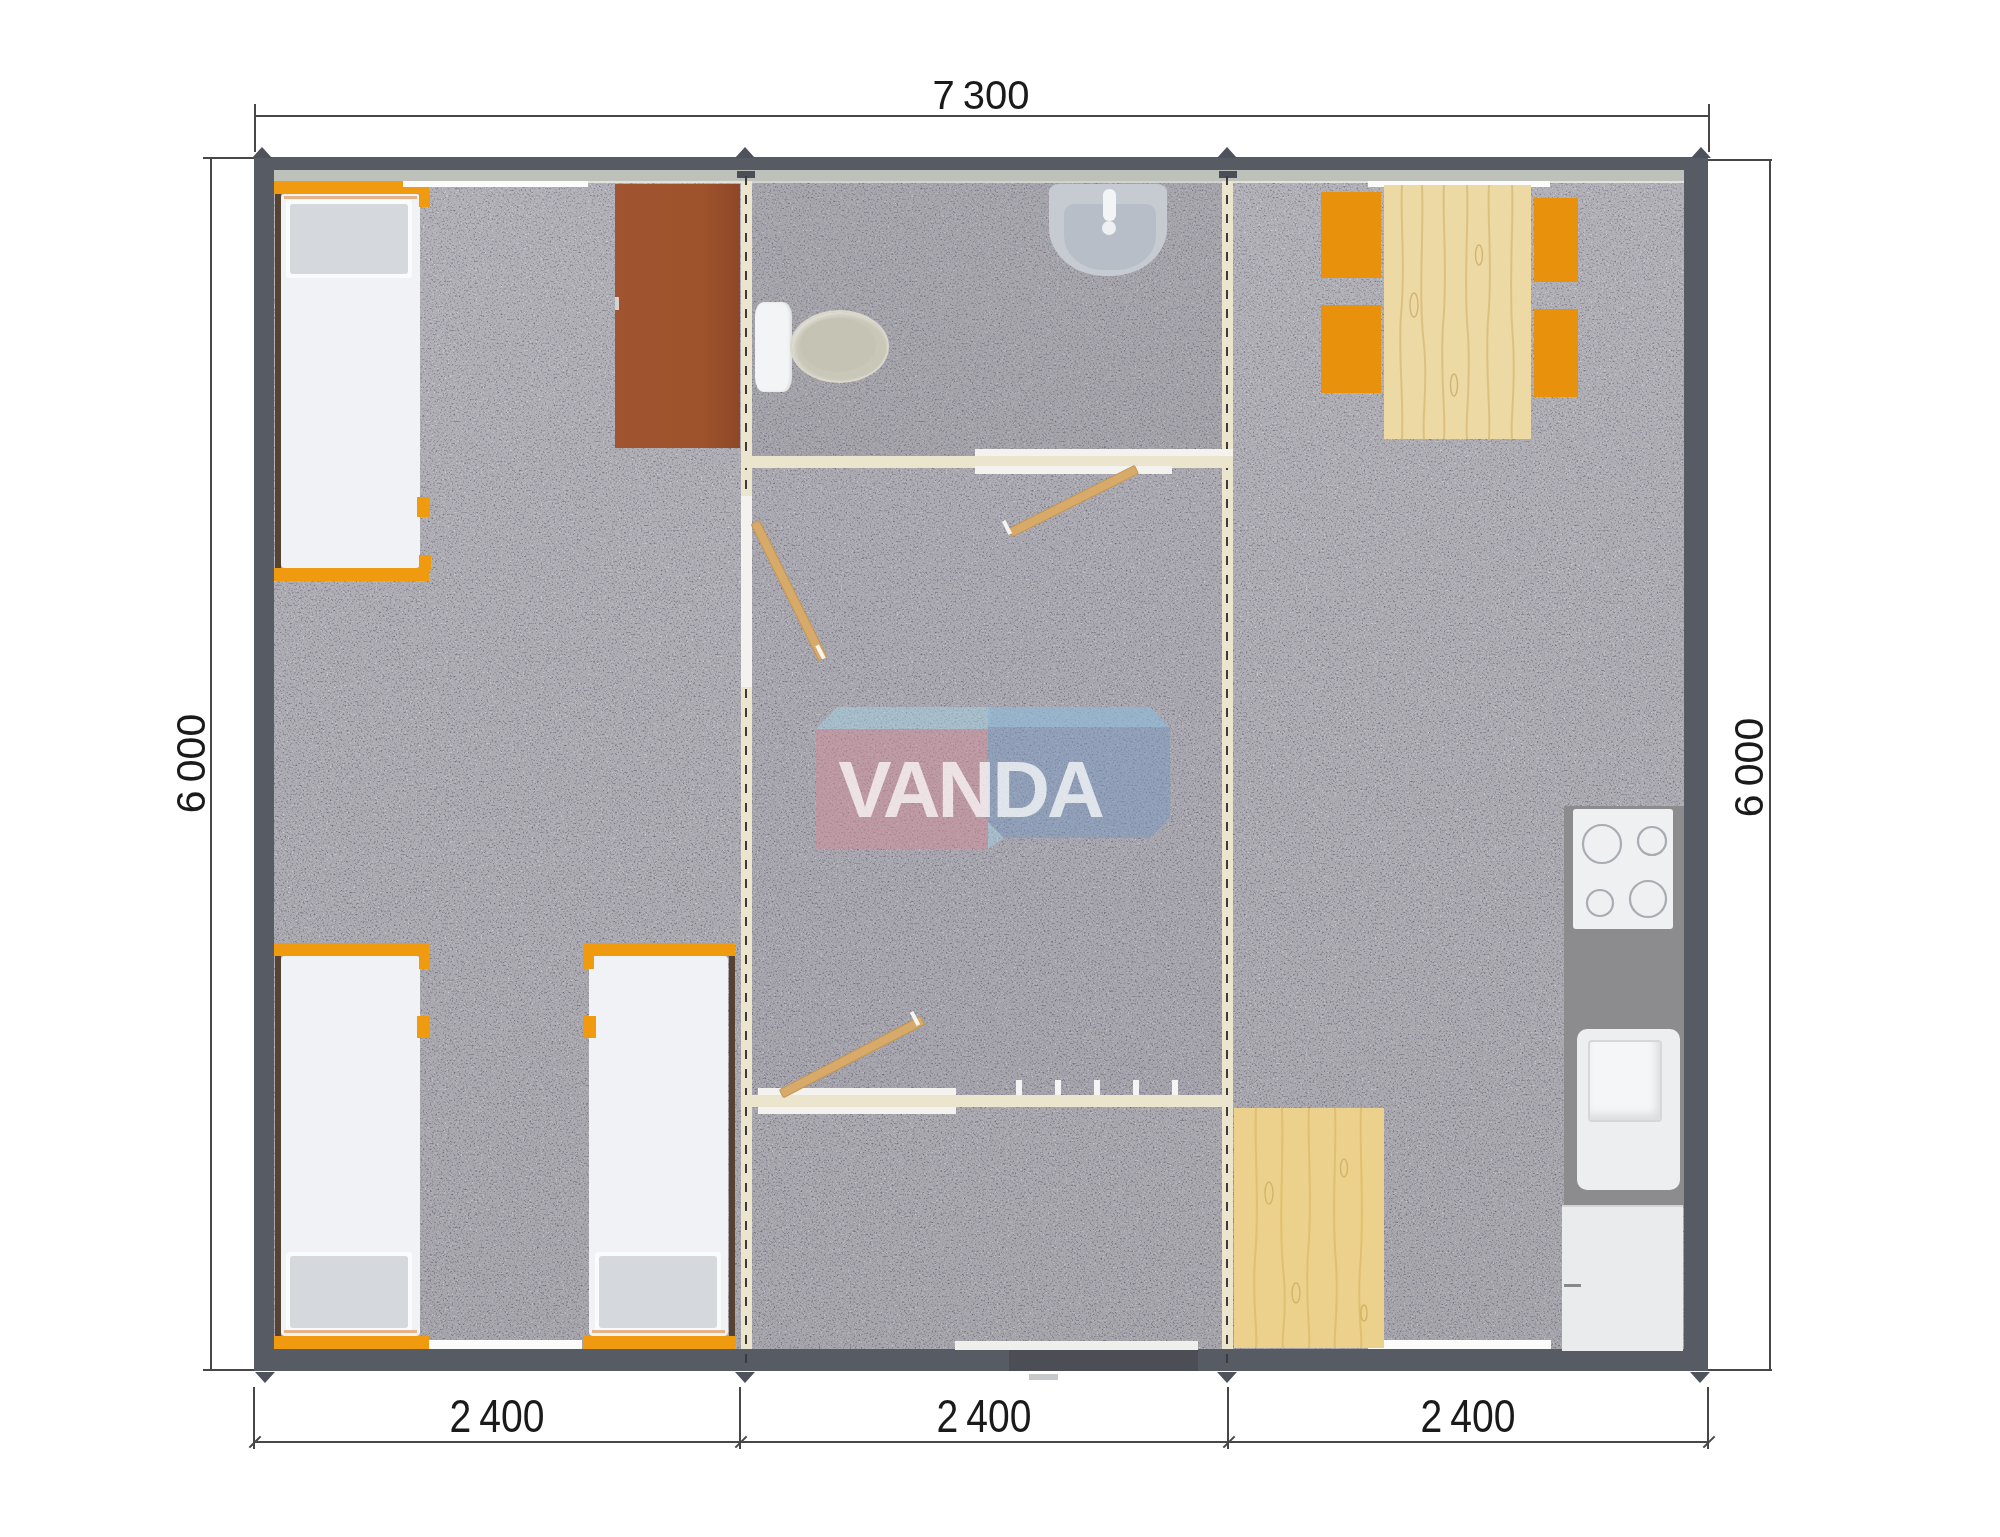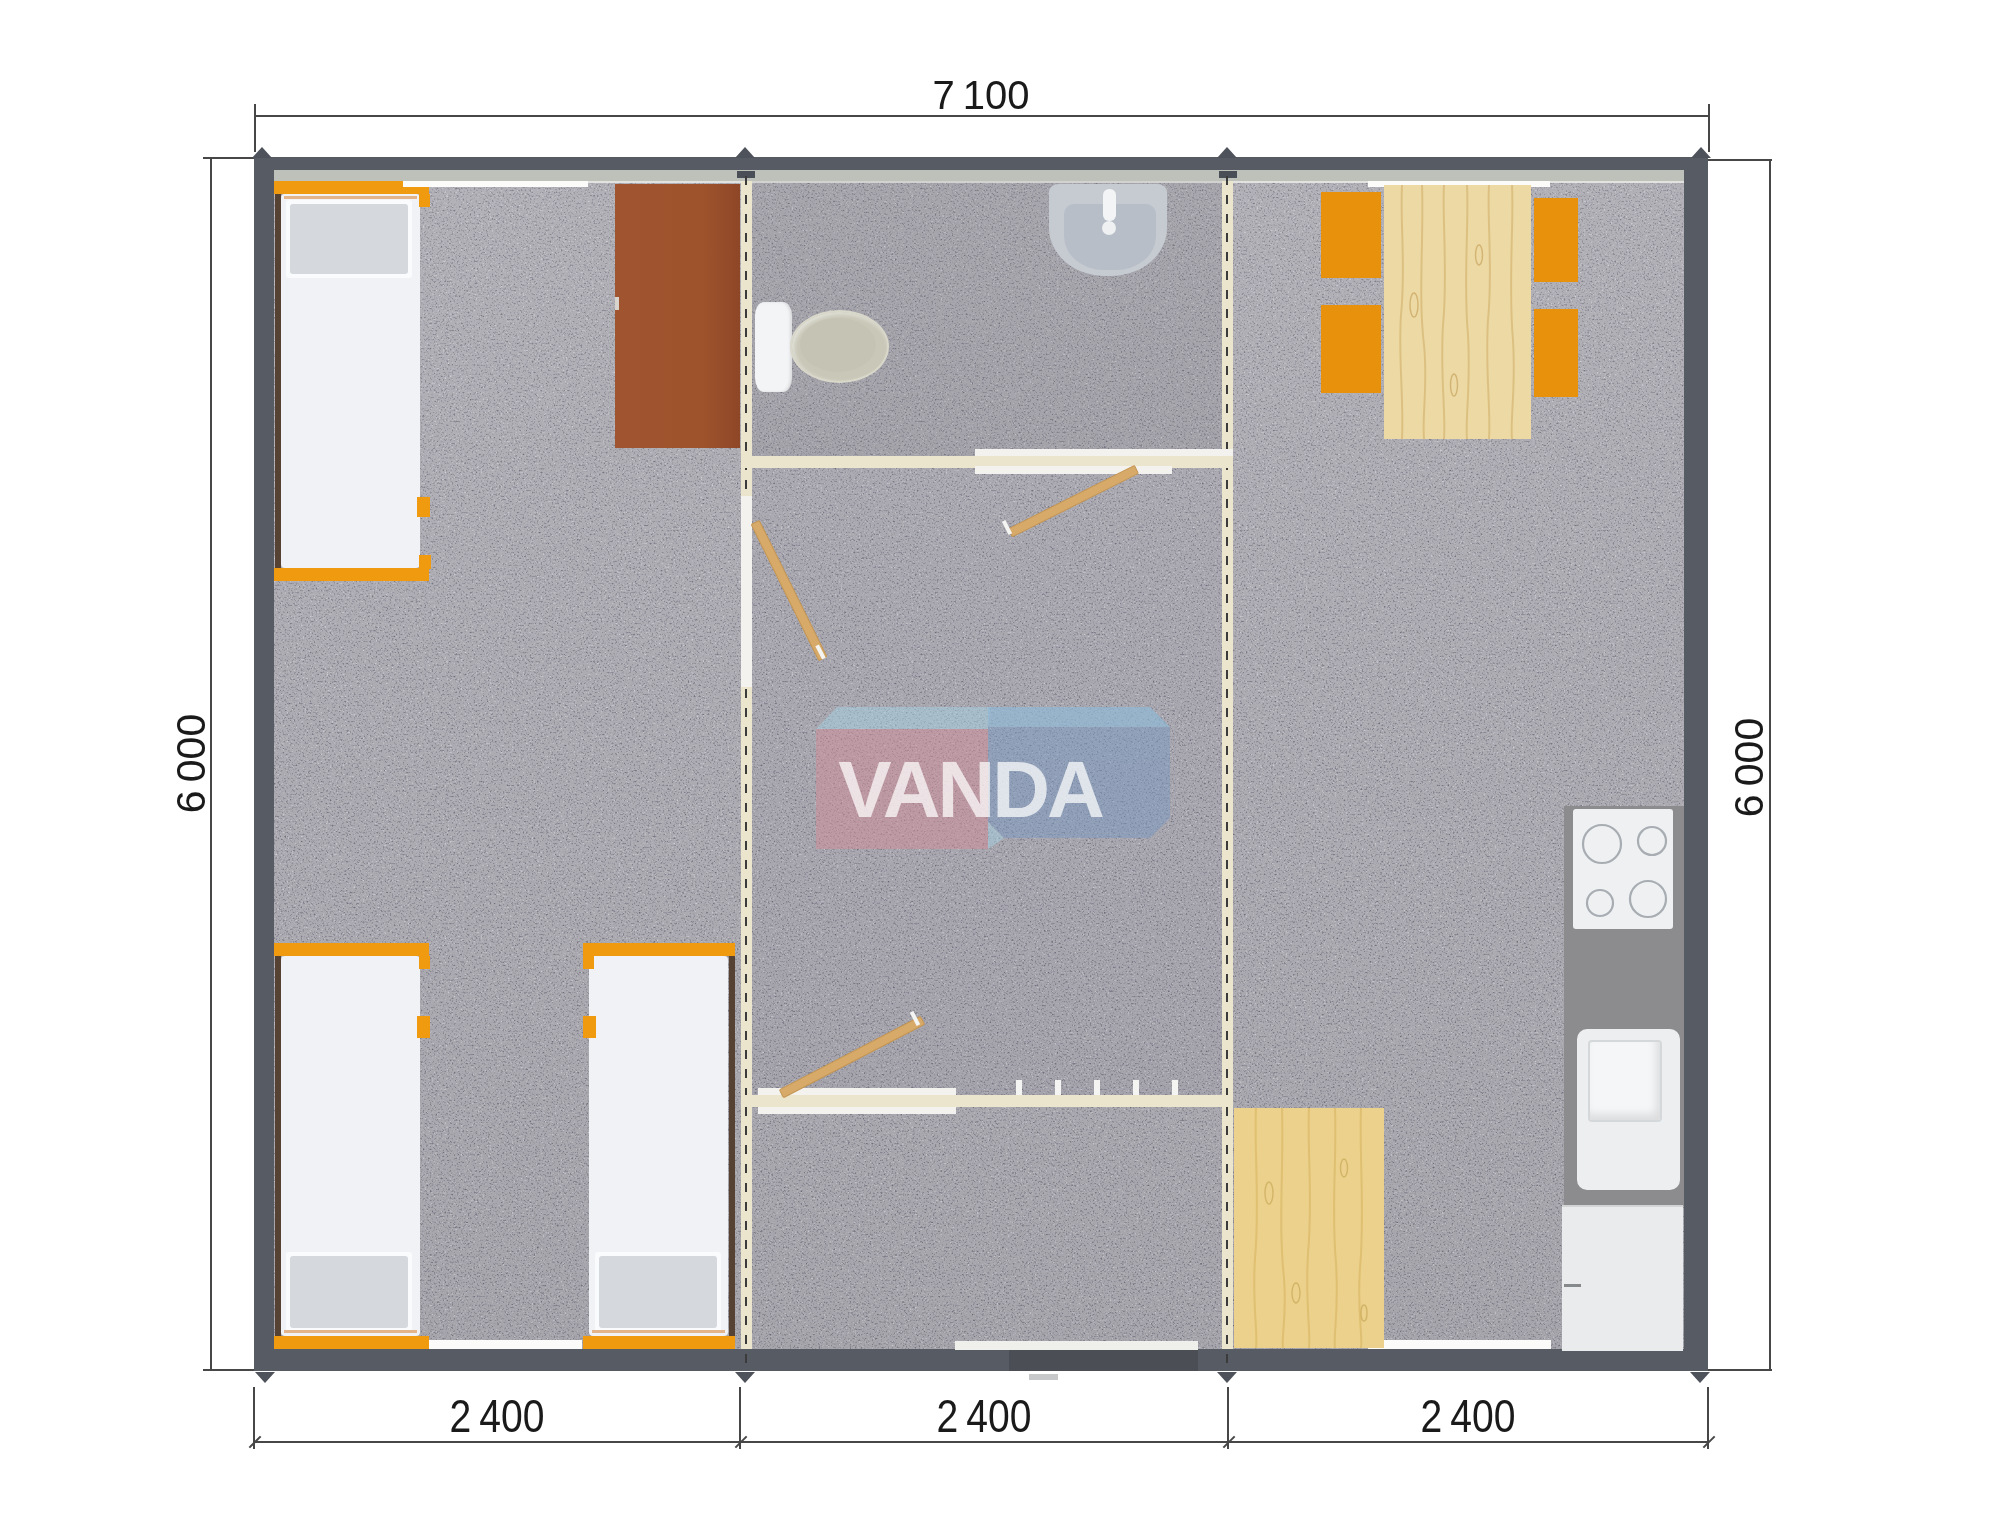--- a/index.html
+++ b/index.html
@@ -10,21 +10,21 @@
 </head>
 <body>
 <div class="plan">
 
 <div class="a" style="left:255px;top:115px;width:1454px;height:2px;background:#474747;"></div>
 
 <div class="a" style="left:254px;top:104px;width:2px;height:48px;background:#474747;"></div>
 
 <div class="a" style="left:1708px;top:104px;width:2px;height:48px;background:#474747;"></div>
 
-<div class="a dim" style="left:881px;top:75px;width:200px;font-size:40px;">7 100</div>
+<div class="a dim" style="left:881px;top:75px;width:200px;font-size:40px;">7 300</div>
 
 <div class="a" style="left:254px;top:1441px;width:1454px;height:2px;background:#474747;"></div>
 
 <div class="a" style="left:253px;top:1387px;width:2px;height:62px;background:#474747;"></div>
 
 <div class="a" style="left:739px;top:1387px;width:2px;height:62px;background:#474747;"></div>
 
 <div class="a" style="left:1227px;top:1387px;width:2px;height:62px;background:#474747;"></div>
 
 <div class="a" style="left:1707px;top:1387px;width:2px;height:62px;background:#474747;"></div>

